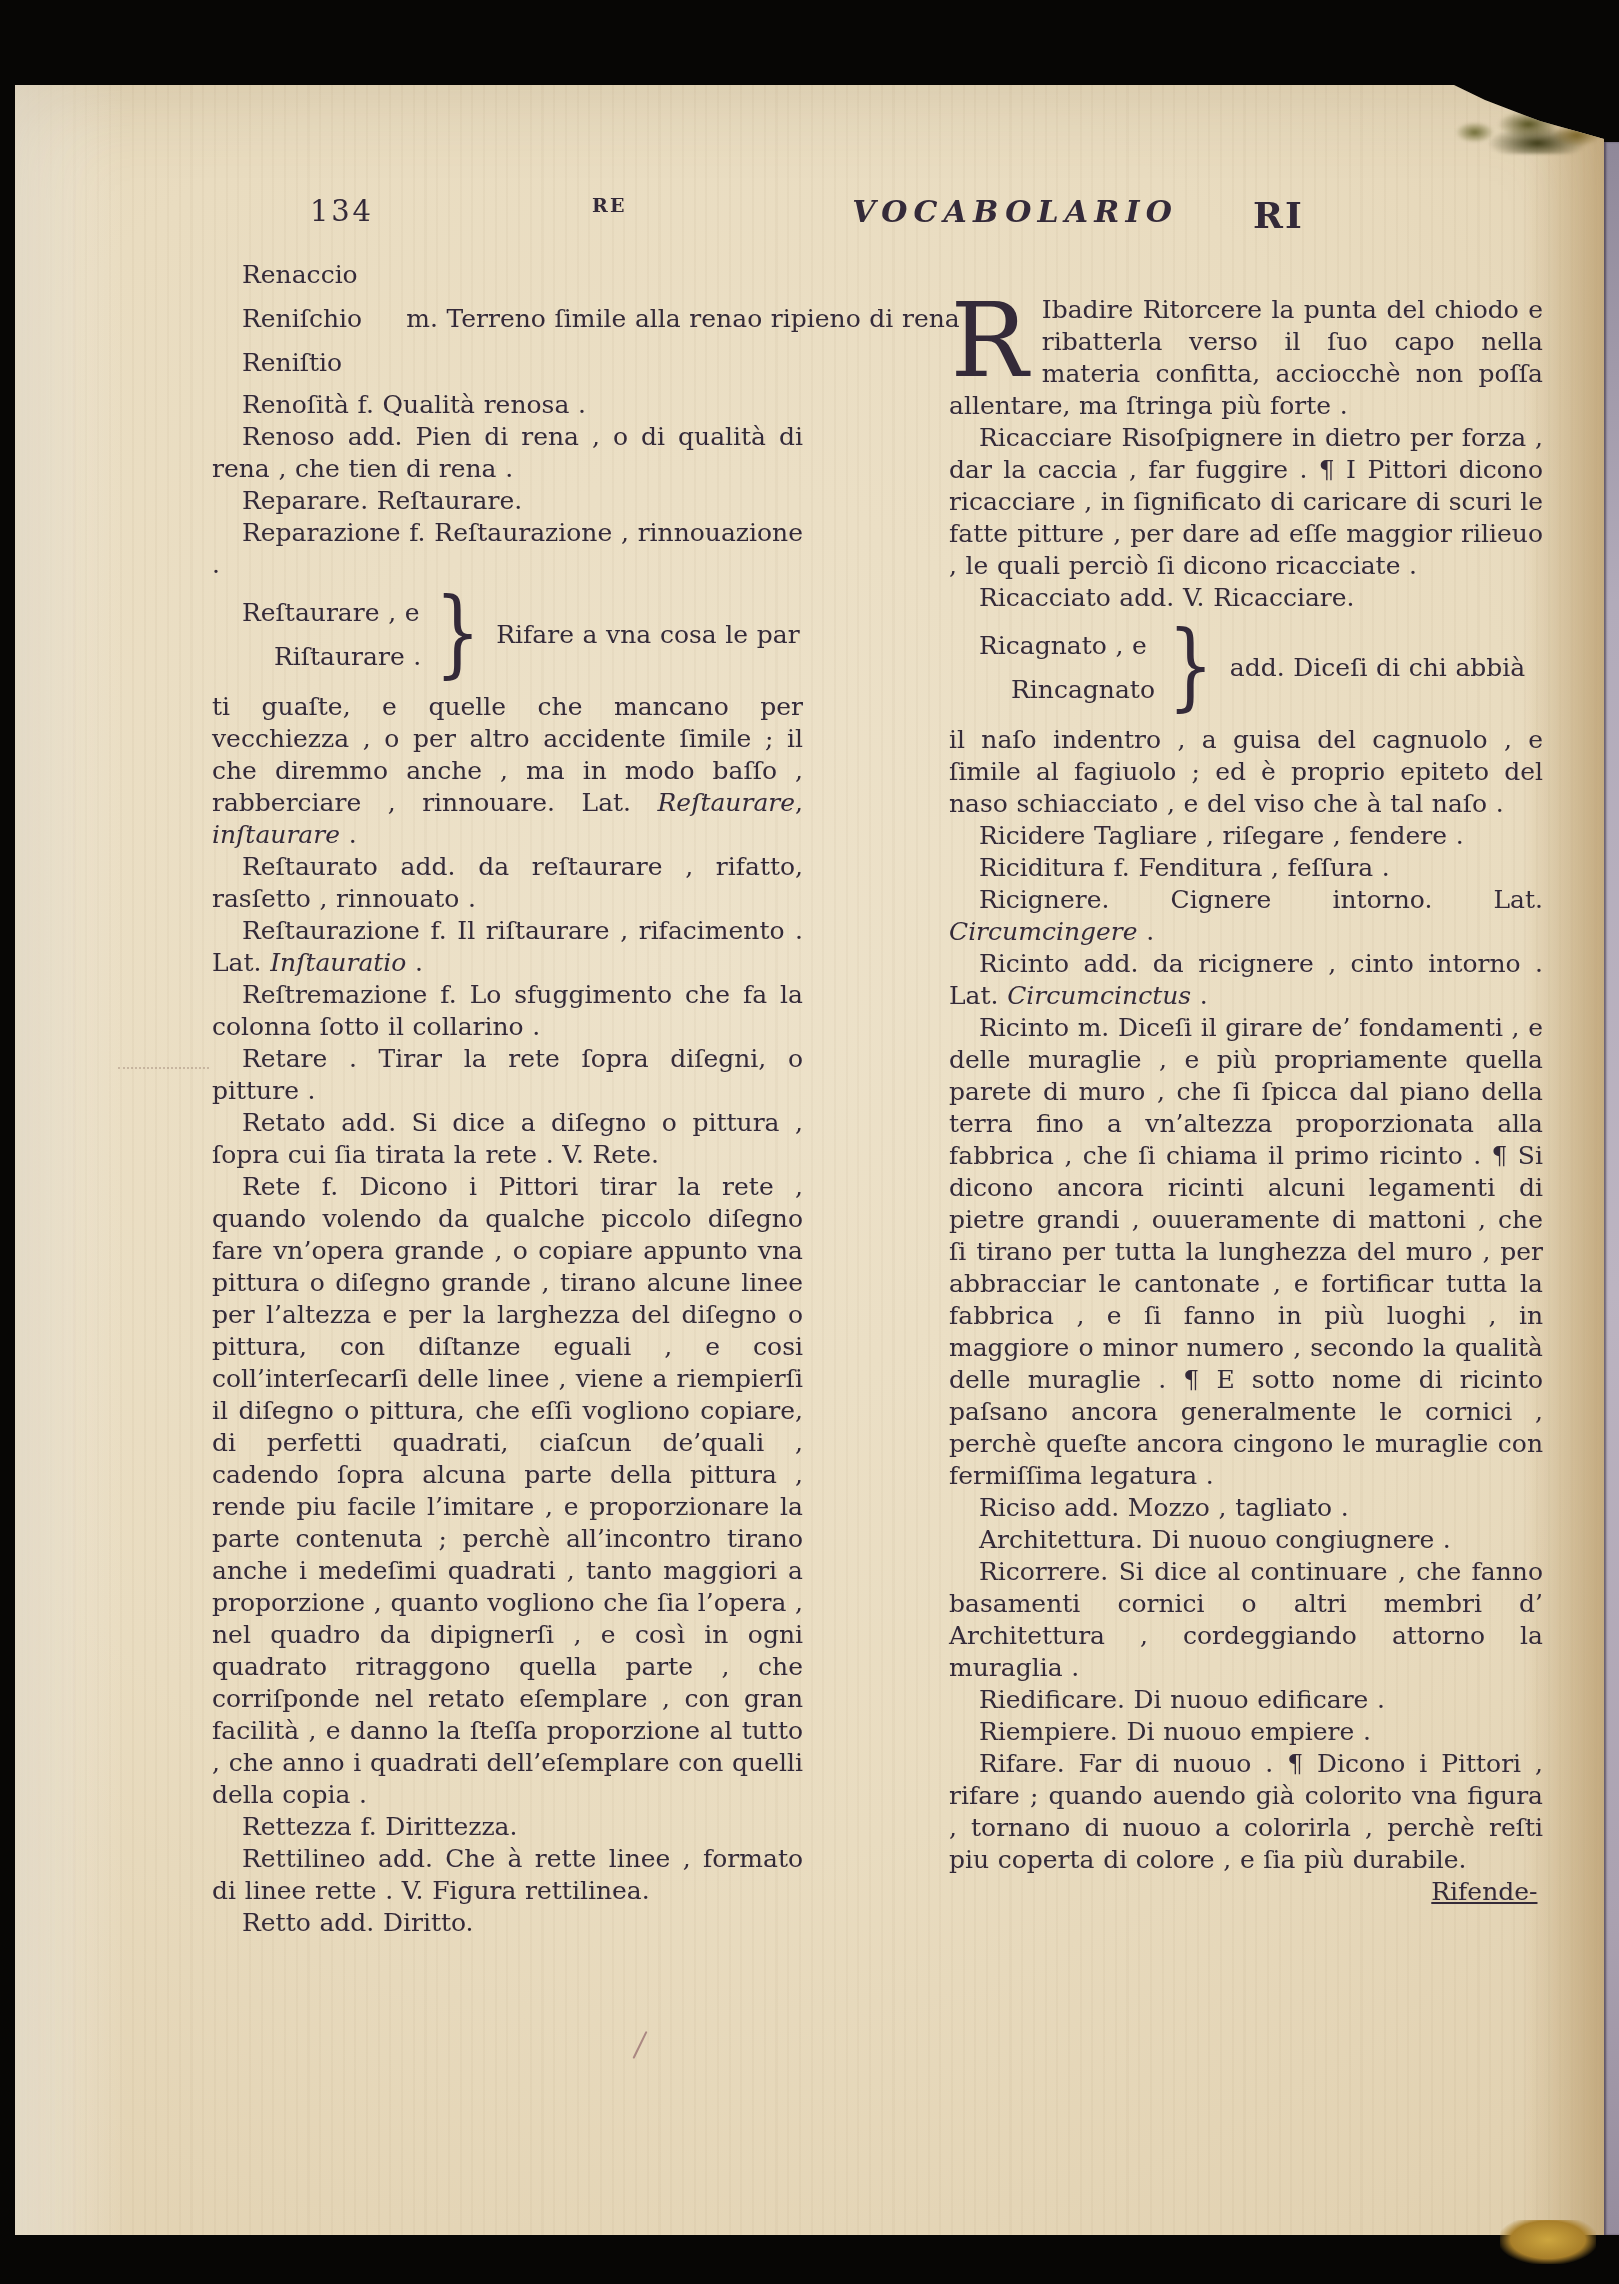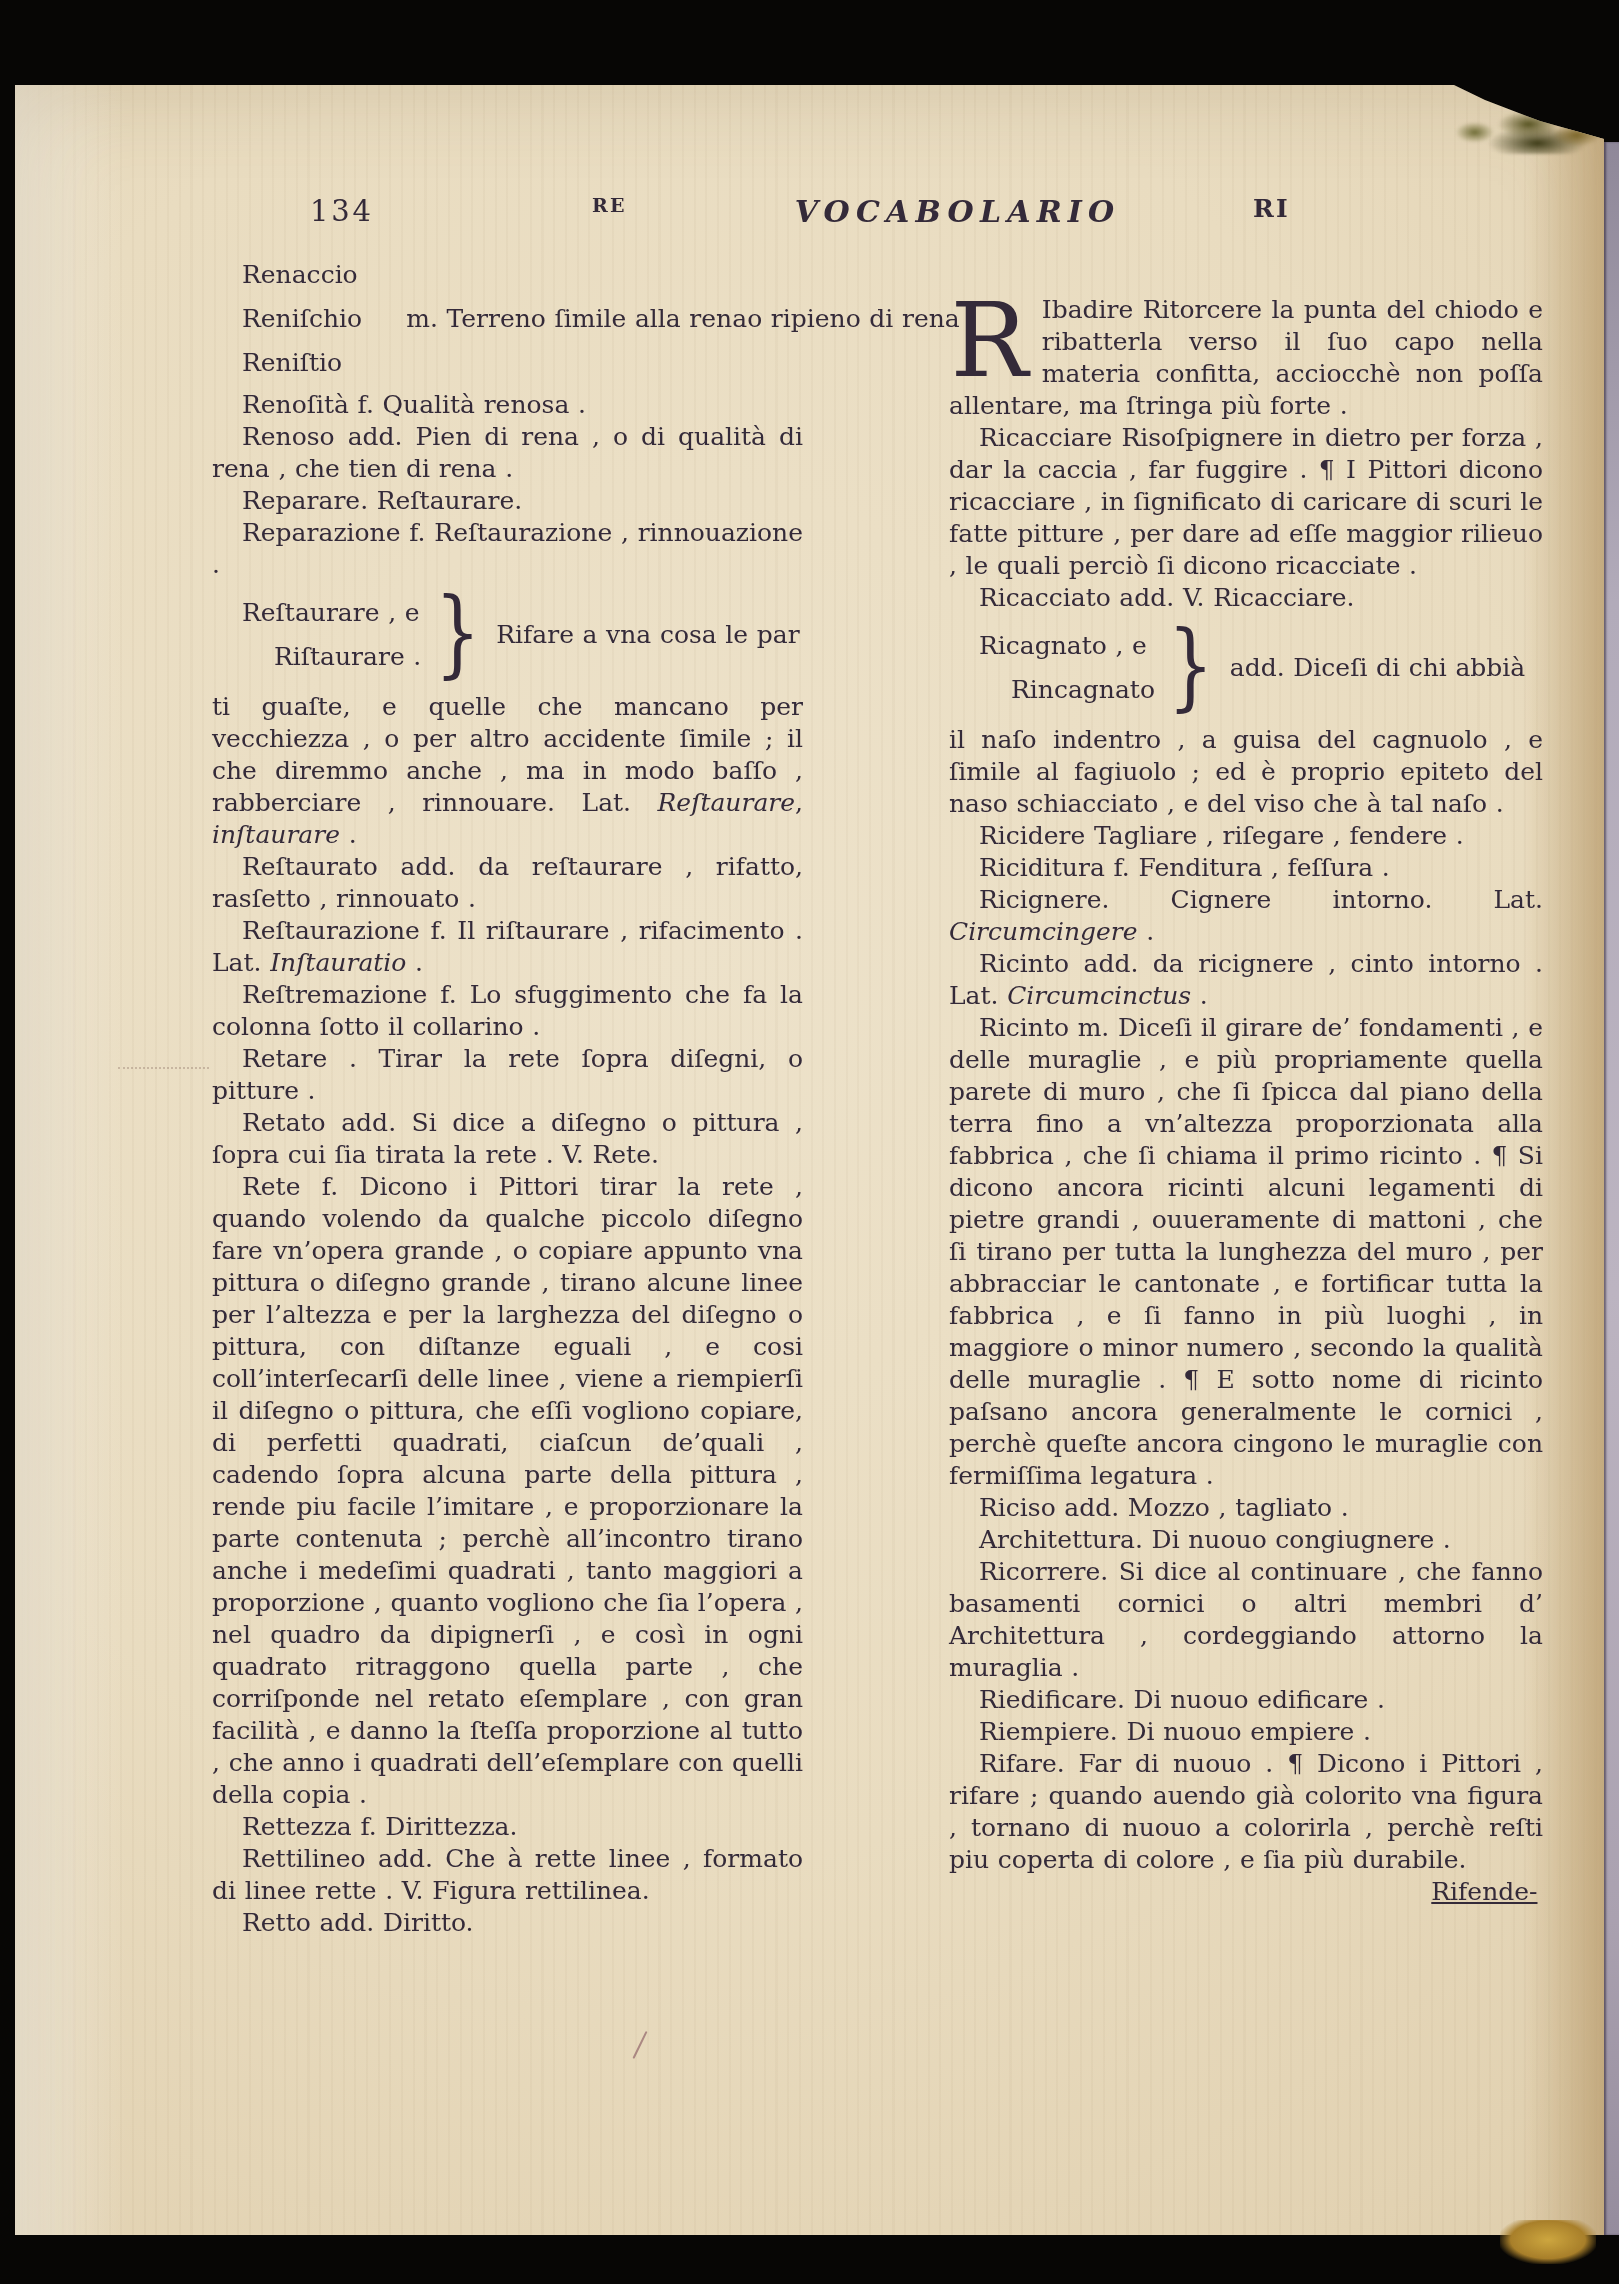--- a/index.html
+++ b/index.html
@@ -40,22 +40,22 @@
   }
   .edge-blob{
     position:absolute;left:1500px;top:2220px;width:96px;height:44px;
     background:radial-gradient(ellipse at 50% 45%, #cda63f 0%, #a87f2a 55%, rgba(120,90,30,0) 75%);
     filter:blur(0.7px);
   }
   
   .runhead span{position:absolute;top:109px;white-space:nowrap;}
   .pnum{left:295px;font-size:29px;letter-spacing:2.8px;}
   .rh-left{left:577px;font-size:19px;letter-spacing:2.1px;font-weight:bold;}
-  .rh-title{left:722px;width:441px;text-align:center;font-size:30px;font-style:italic;font-weight:bold;letter-spacing:6.2px;}
-  .rh-right{left:1238px;font-size:25px;letter-spacing:2.1px;font-weight:bold;}
+  .rh-title{left:722px;width:441px;text-align:right;font-size:30px;font-style:italic;font-weight:bold;letter-spacing:6.2px;}
+  .rh-right{left:1238px;font-size:36px;letter-spacing:2.1px;font-weight:bold;}
   
   .col{position:absolute;top:165px;text-align:justify;font-size:25px;line-height:32px;word-spacing:0.7px;}
   .col-left{left:197px;width:591px;}
   .col-right{left:934px;width:594px;}
   .col p{margin:0;}
   p.entry{text-indent:30px;}
   p.cont{text-indent:0;}
   
   .bgroup{display:flex;align-items:center;margin:2.8px 0 4.1px 30px;}
   .bwords div{line-height:44px;white-space:nowrap;}

